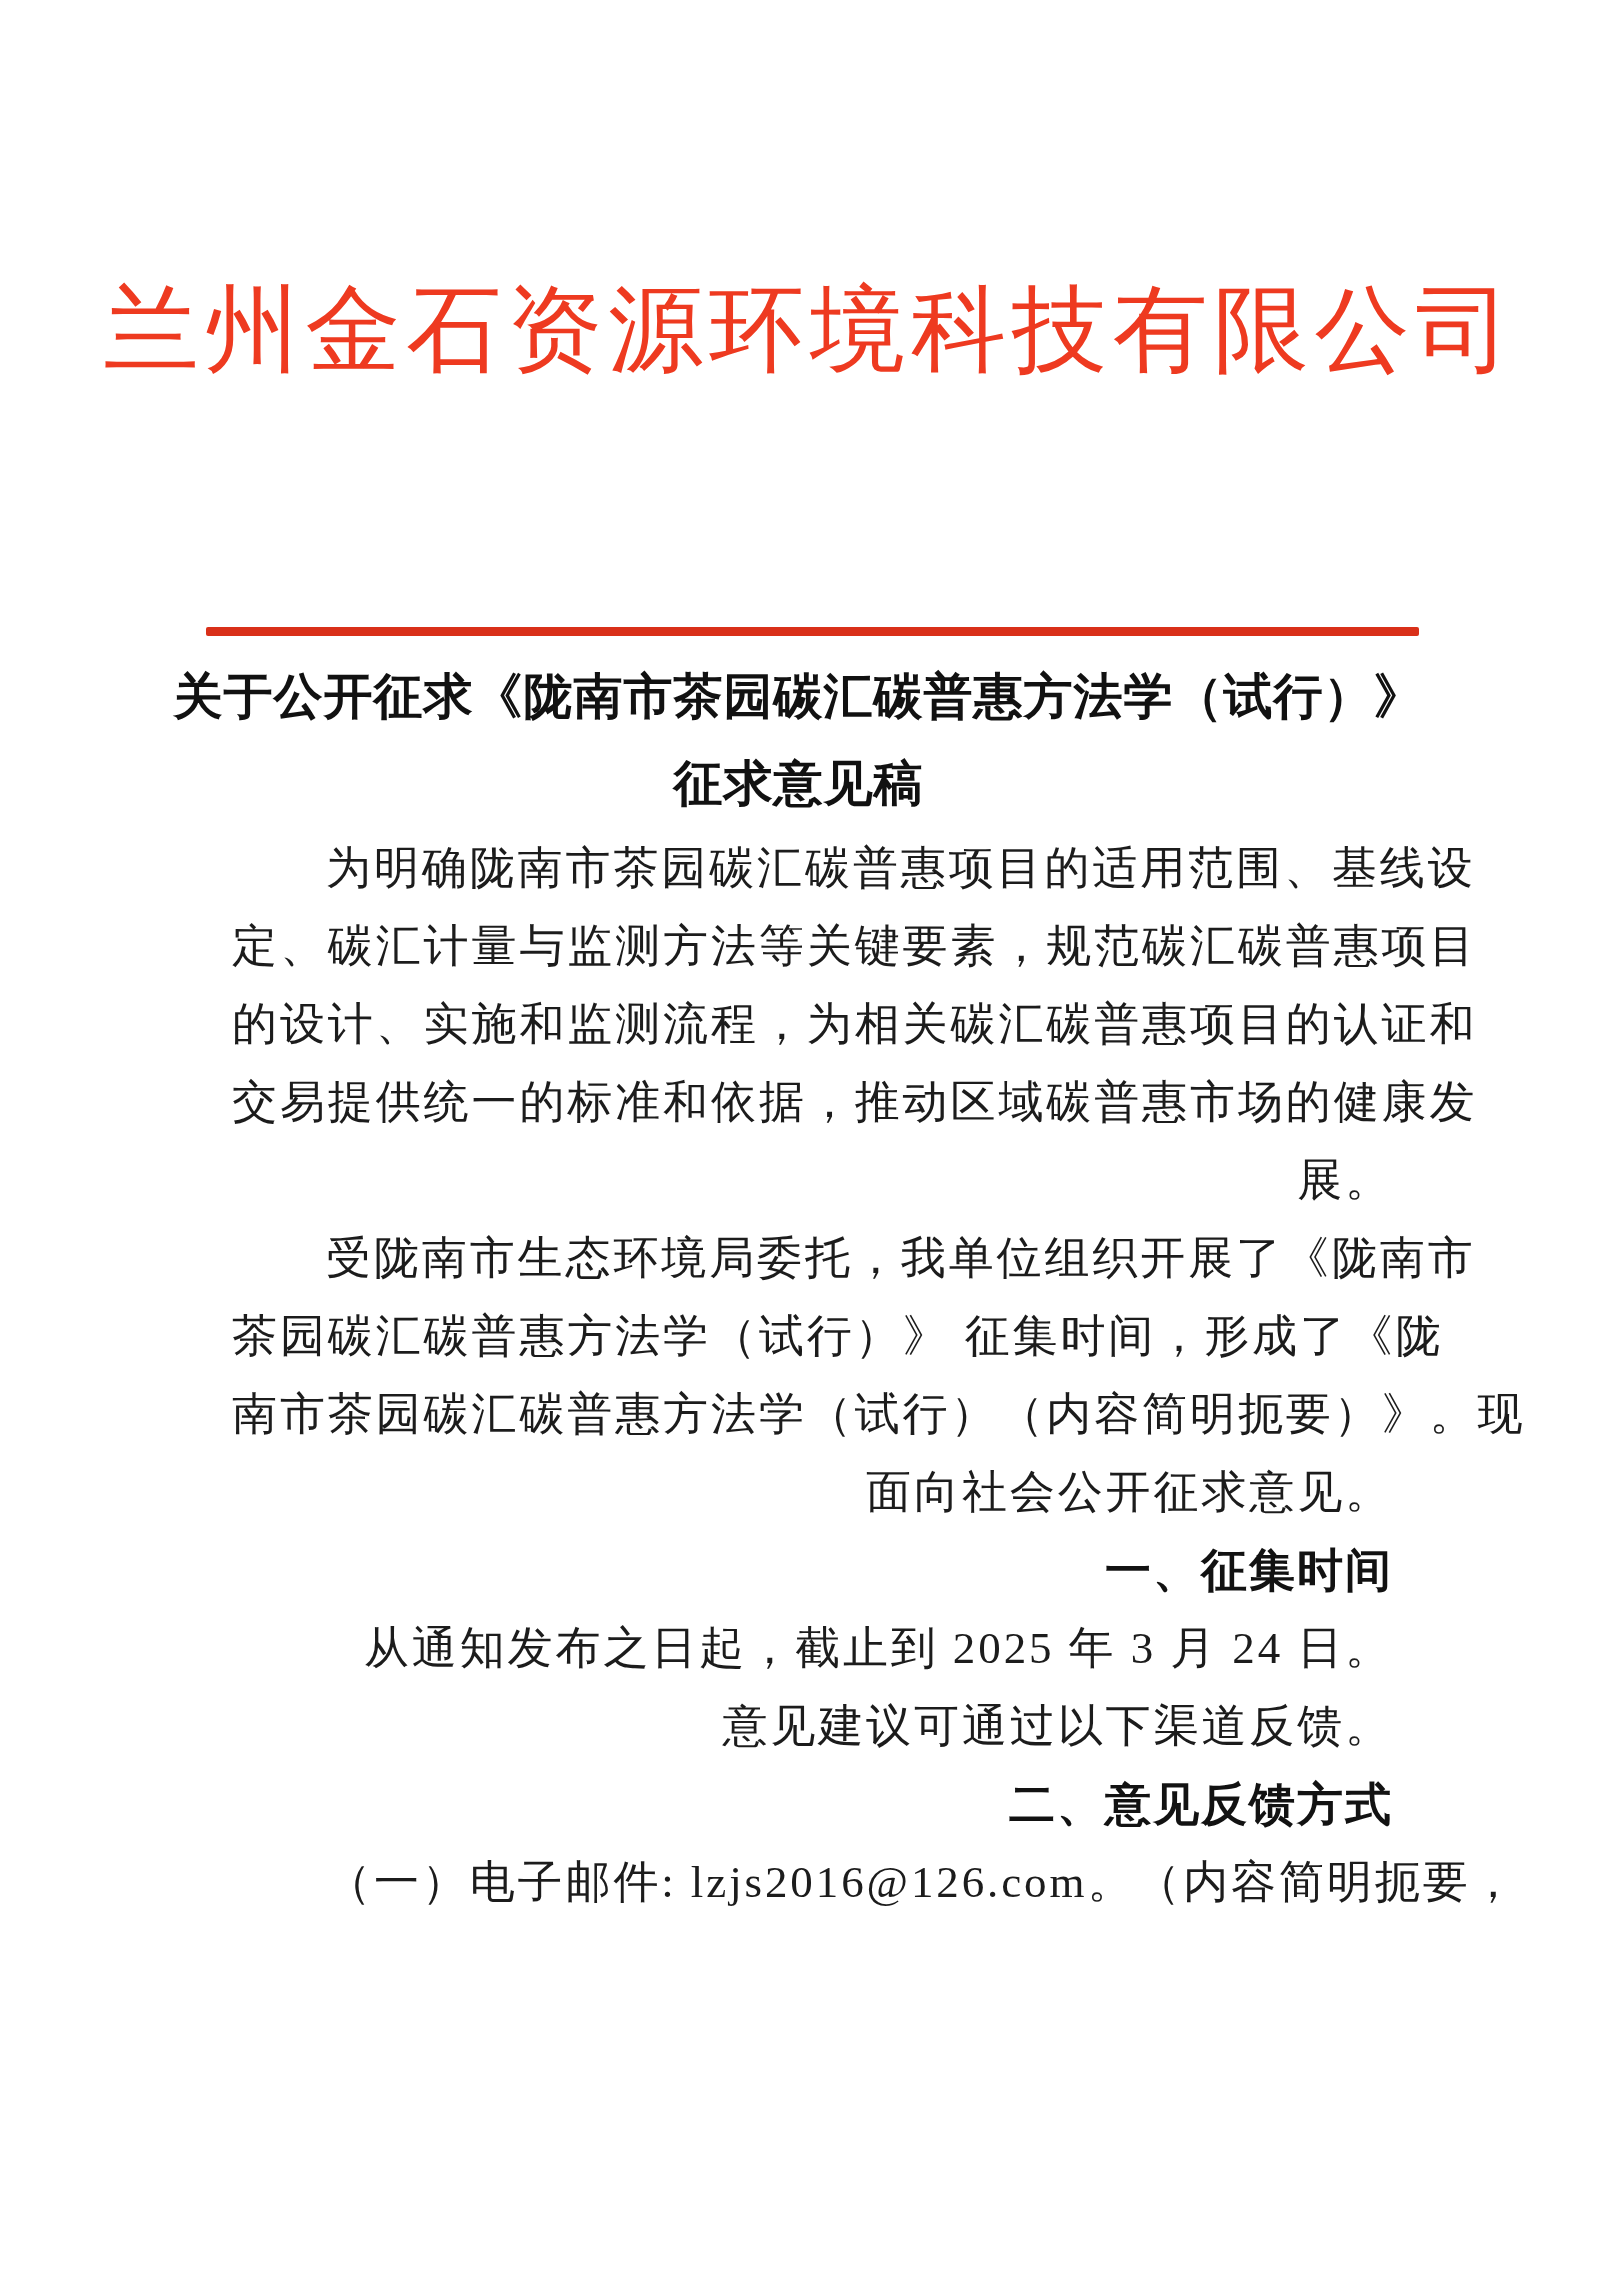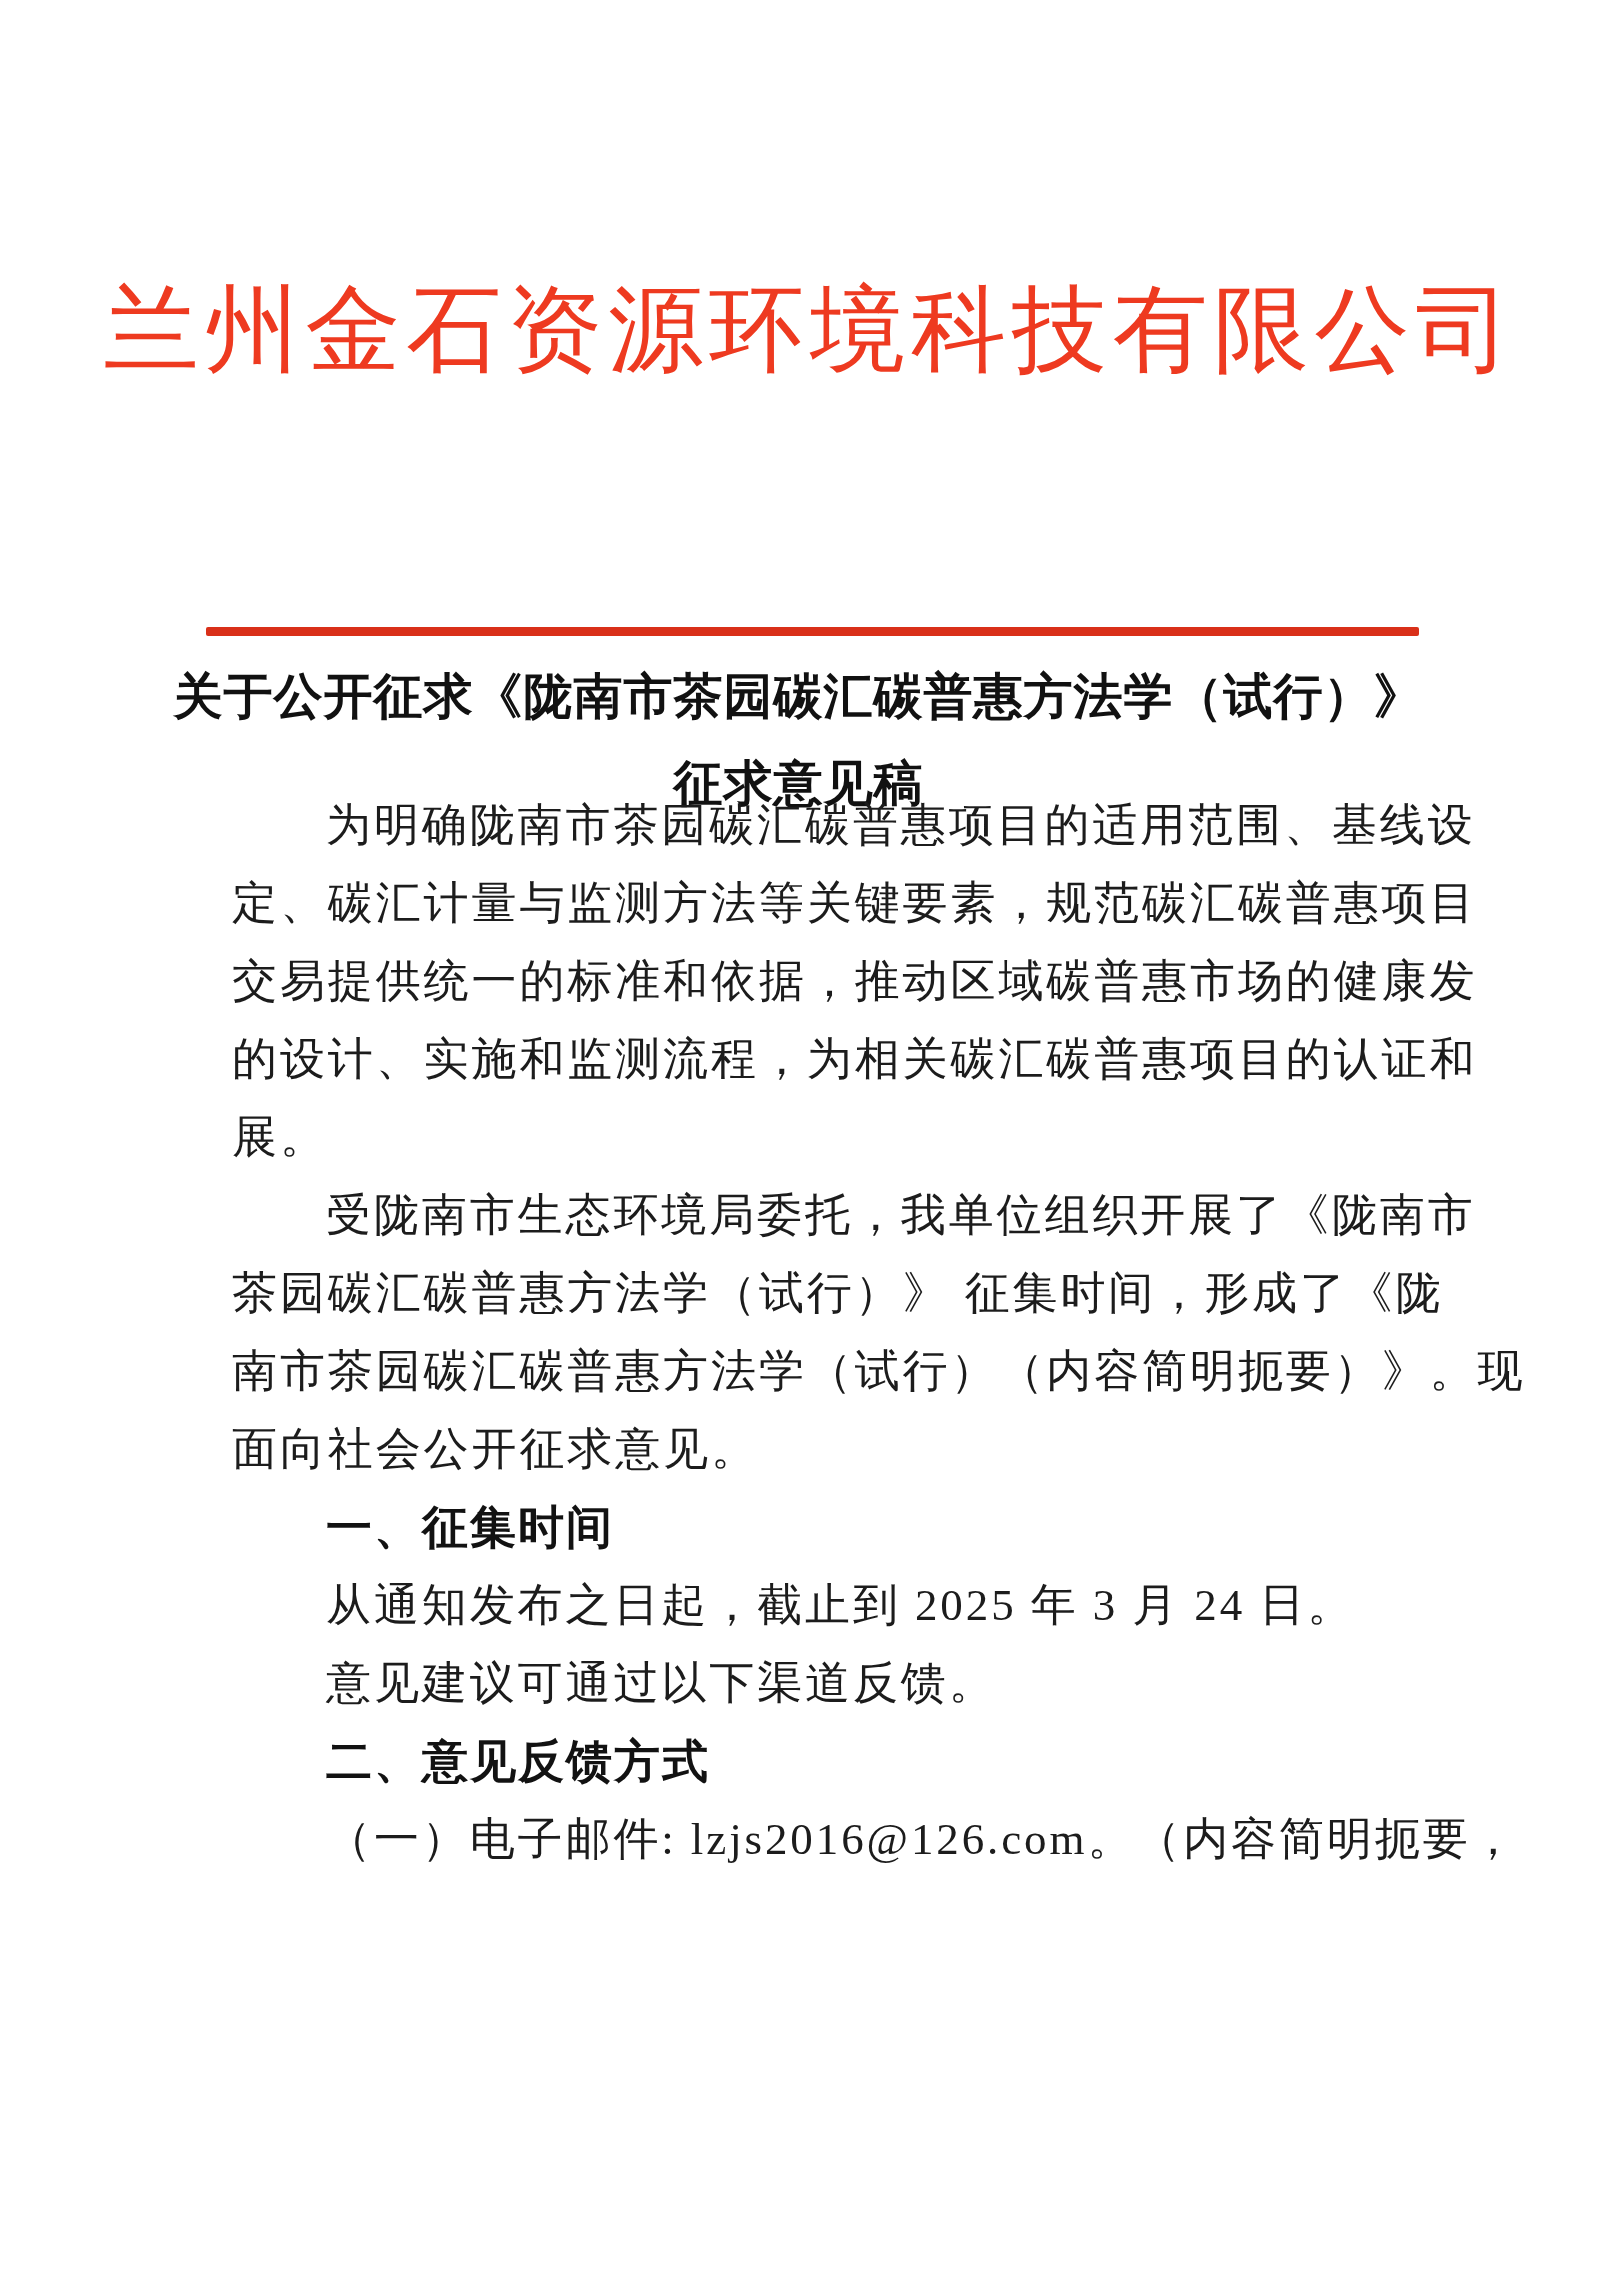--- a/index.html
+++ b/index.html
@@ -46,25 +46,26 @@
   .title-line {
     font-size: 49px;
     font-weight: bold;
     line-height: 87px;
     letter-spacing: 1px;
     color: #111111;
     white-space: nowrap;
   }
   .body-block {
     position: absolute;
-    top: 786px;
+    top: 829px;
     left: 232px;
     width: 1161px;
     font-size: 45px;
     letter-spacing: 2.9px;
+    text-align: right;
   }
   .line {
     line-height: 78px;
     min-height: 78px;
     white-space: nowrap;
     color: #1c1c1c;
   }
   .line.indent {
     padding-left: 94px;
   }
@@ -86,22 +87,22 @@
   <div class="divider" style="background-color: rgb(217, 48, 25);"></div>
 
   <div class="title-block">
     <div class="title-line">关于公开征求《陇南市茶园碳汇碳普惠方法学（试行）》</div>
     <div class="title-line">征求意见稿</div>
   </div>
 
   <div class="body-block">
       <div class="line body indent">为明确陇南市茶园碳汇碳普惠项目的适用范围、基线设</div>
       <div class="line body">定、碳汇计量与监测方法等关键要素，规范碳汇碳普惠项目</div>
+      <div class="line body">的设计、实施和监测流程，为相关碳汇碳普惠项目的认证和</div>
       <div class="line body">交易提供统一的标准和依据，推动区域碳普惠市场的健康发</div>
-      <div class="line body">的设计、实施和监测流程，为相关碳汇碳普惠项目的认证和</div>
       <div class="line body">展。</div>
       <div class="line body indent">受陇南市生态环境局委托，我单位组织开展了《陇南市</div>
       <div class="line body">茶园碳汇碳普惠方法学（试行）》 征集时间，形成了《陇</div>
       <div class="line body">南市茶园碳汇碳普惠方法学（试行）（内容简明扼要）》。现</div>
       <div class="line body">面向社会公开征求意见。</div>
       <div class="line heading indent">一、征集时间</div>
       <div class="line body indent">从通知发布之日起，截止到 2025 年 3 月 24 日。</div>
       <div class="line body indent">意见建议可通过以下渠道反馈。</div>
       <div class="line heading indent">二、意见反馈方式</div>
       <div class="line email indent">（一）电子邮件: lzjs2016@126.com。（内容简明扼要，</div>

